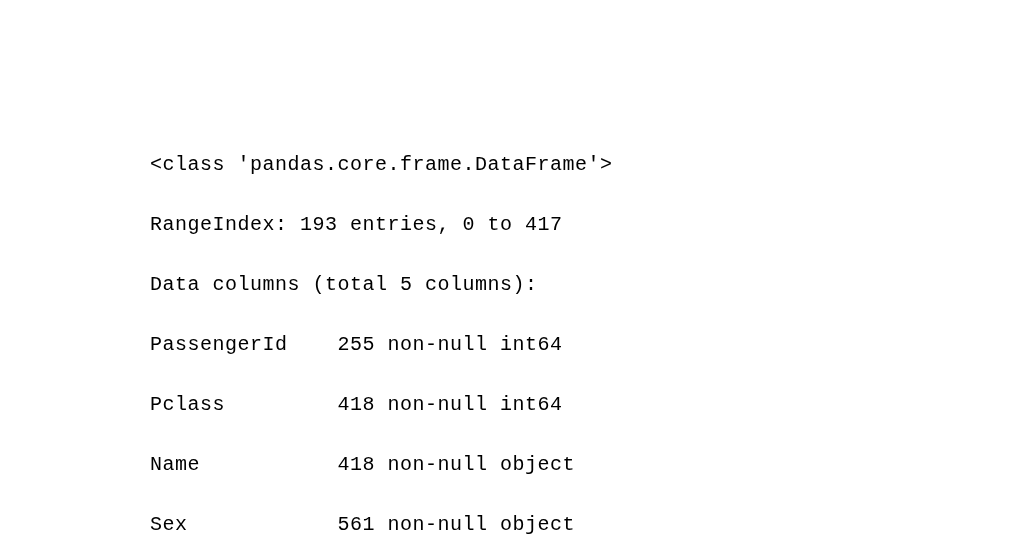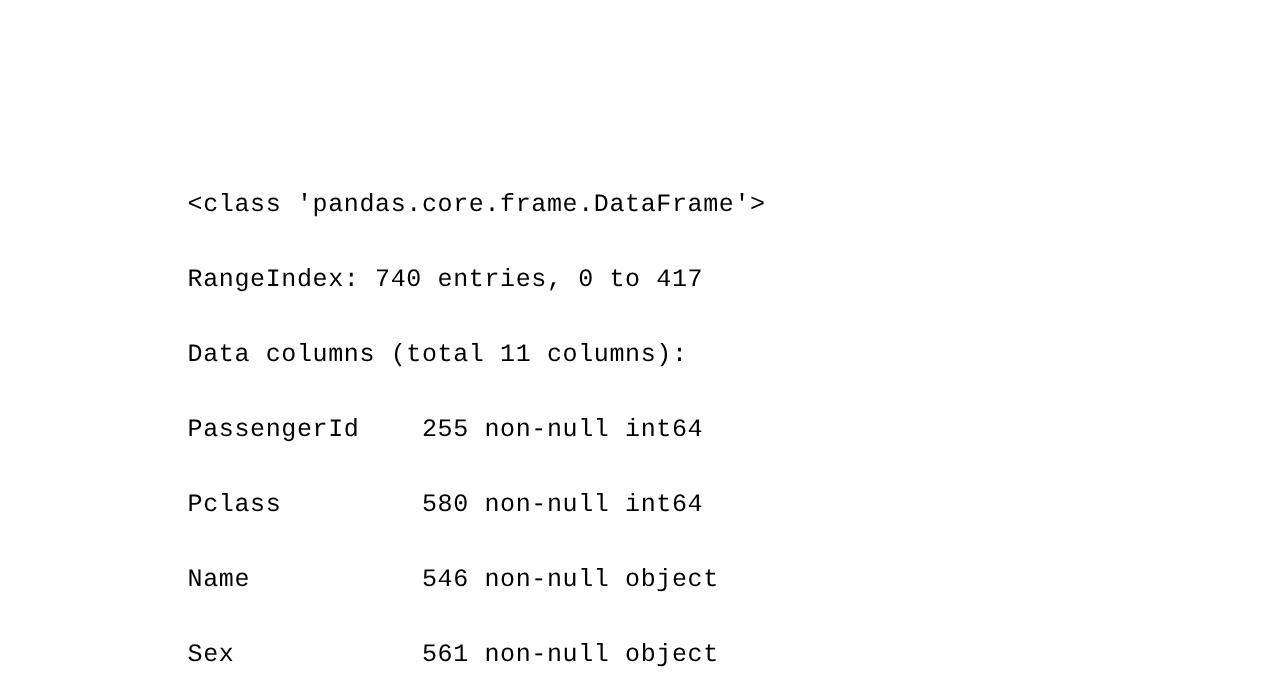--- a/index.html
+++ b/index.html
@@ -20,25 +20,25 @@
     .line {
       display: block;
     }
   </style>
 </head>
 <body>
 
 
 
 <span class="line">&lt;class 'pandas.core.frame.DataFrame'&gt;</span>
-<span class="line">RangeIndex: 740 entries, 0 to 417</span>
-<span class="line">Data columns (total 11 columns):</span>
+<span class="line">RangeIndex: 193 entries, 0 to 417</span>
+<span class="line">Data columns (total 5 columns):</span>
 <span class="line">PassengerId    255 non-null int64</span>
-<span class="line">Pclass         580 non-null int64</span>
-<span class="line">Name           546 non-null object</span>
+<span class="line">Pclass         418 non-null int64</span>
+<span class="line">Name           418 non-null object</span>
 <span class="line">Sex            561 non-null object</span>
 
 
 
 
 
 
 
 
 

